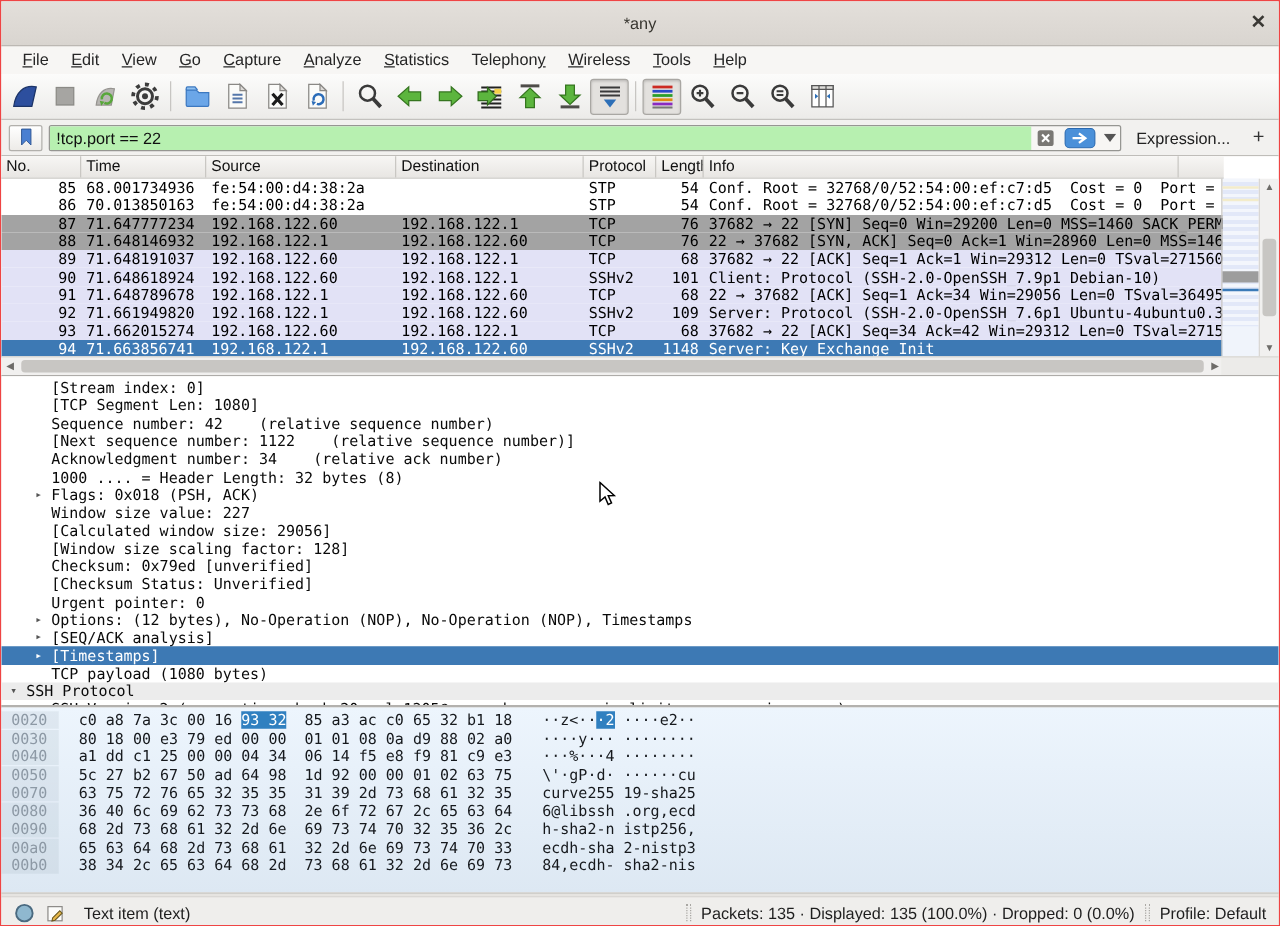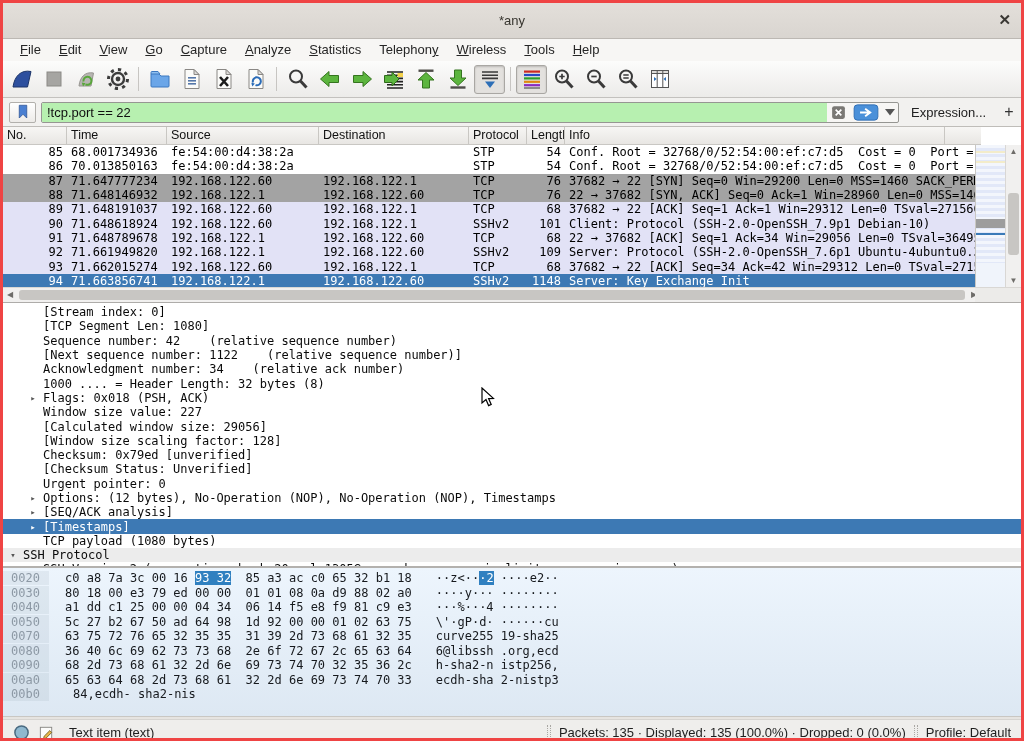--- a/index.html
+++ b/index.html
@@ -1,20 +1,20 @@
 <!DOCTYPE html>
 <html style="--filter-green: #b7f0b0; --row-gray: #a3a3a3; --row-lavender: #e2e2f6; --row-selected: #3d79b4; --hex-highlight: #3080c0;"><head>
 <meta charset="utf-8">
 <style>
   * { box-sizing: border-box; margin: 0; padding: 0; }
   html,body { background:#555; }
   #app{
     width:1024px;height:741px;position:relative;overflow:hidden;
     font-family:"Liberation Sans",sans-serif;background:#f0efed;
-    border:3px solid #ef4444;
+    border:1px solid #ef4444;
   }
   
   .titlebar{height:36px;background:linear-gradient(#e3dfda,#d9d5d0);
     border-bottom:1px solid #bcb8b3;display:flex;align-items:center;justify-content:center;position:relative;}
   .titlebar .title{font-size:13px;color:#37352f;}
   .close-btn{position:absolute;right:10px;top:8px;font-size:15px;font-weight:bold;color:#3a3834;line-height:18px;cursor:default;}
   
   .menubar{height:22px;background:#f7f6f4;display:flex;align-items:center;padding-left:8px;}
   .menu-item{padding:2px 9px 3px 9px;font-size:13px;color:#262626;white-space:nowrap;}
   
@@ -431,21 +431,21 @@
   <div class="hex-splitter"></div>
   <div class="hexpane" id="hexpane">
       <div class="hrow"><span class="hoff">0020</span><span class="hhex">c0 a8 7a 3c 00 16 <span class="hlseg">93 32</span>  85 a3 ac c0 65 32 b1 18</span><span class="hascii">··z&lt;··<span class="hlseg">·2</span> ····e2··</span></div>
       <div class="hrow"><span class="hoff">0030</span><span class="hhex">80 18 00 e3 79 ed 00 00  01 01 08 0a d9 88 02 a0</span><span class="hascii">····y··· ········</span></div>
       <div class="hrow"><span class="hoff">0040</span><span class="hhex">a1 dd c1 25 00 00 04 34  06 14 f5 e8 f9 81 c9 e3</span><span class="hascii">···%···4 ········</span></div>
       <div class="hrow"><span class="hoff">0050</span><span class="hhex">5c 27 b2 67 50 ad 64 98  1d 92 00 00 01 02 63 75</span><span class="hascii">\'·gP·d· ······cu</span></div>
       <div class="hrow"><span class="hoff">0070</span><span class="hhex">63 75 72 76 65 32 35 35  31 39 2d 73 68 61 32 35</span><span class="hascii">curve255 19-sha25</span></div>
       <div class="hrow"><span class="hoff">0080</span><span class="hhex">36 40 6c 69 62 73 73 68  2e 6f 72 67 2c 65 63 64</span><span class="hascii">6@libssh .org,ecd</span></div>
       <div class="hrow"><span class="hoff">0090</span><span class="hhex">68 2d 73 68 61 32 2d 6e  69 73 74 70 32 35 36 2c</span><span class="hascii">h-sha2-n istp256,</span></div>
       <div class="hrow"><span class="hoff">00a0</span><span class="hhex">65 63 64 68 2d 73 68 61  32 2d 6e 69 73 74 70 33</span><span class="hascii">ecdh-sha 2-nistp3</span></div>
-      <div class="hrow"><span class="hoff">00b0</span><span class="hascii">84,ecdh- sha2-nis</span></div>
+      <div class="hrow"><span class="hoff">00b0</span><span class="hhex">38 34 2c 65 63 64 68 2d  73 68 61 32 2d 6e 69 73</span><span class="hascii">84,ecdh- sha2-nis</span></div>
     </div>
 
   <div class="status-splitter"></div>
   <div class="statusbar">
     <svg width="17" height="17" viewBox="0 0 18 18">
       <circle cx="9" cy="9" r="7" fill="#8fb8cf" stroke="#4a6a80" stroke-width="1.6"></circle>
     </svg>
     <svg width="17" height="17" viewBox="0 0 18 18">
       <rect x="2.5" y="3.5" width="12" height="12" fill="#fcfcfa" stroke="#8a8885"></rect>
       <path d="M6.5 13 l6 -6 2 2 -6 6 -2.6 .6 z" fill="#e8b84a" stroke="#6b5a20" stroke-width="0.9"></path>

